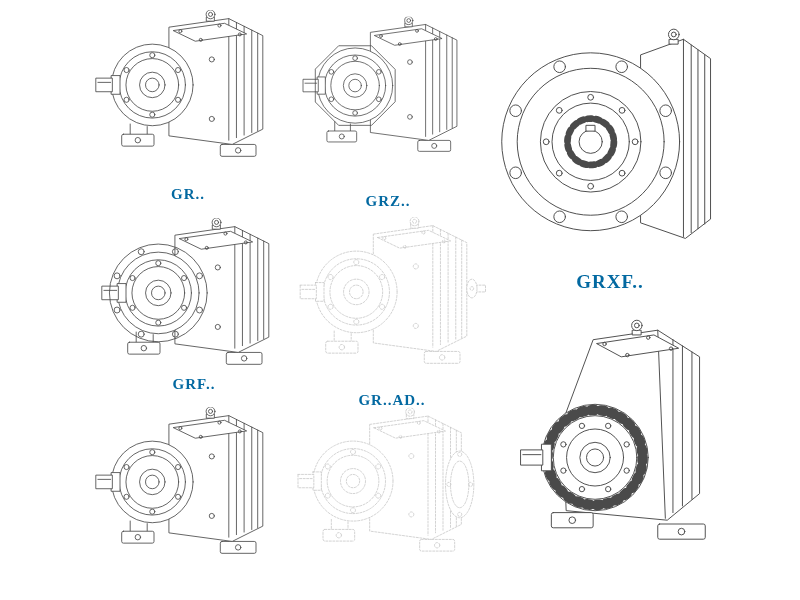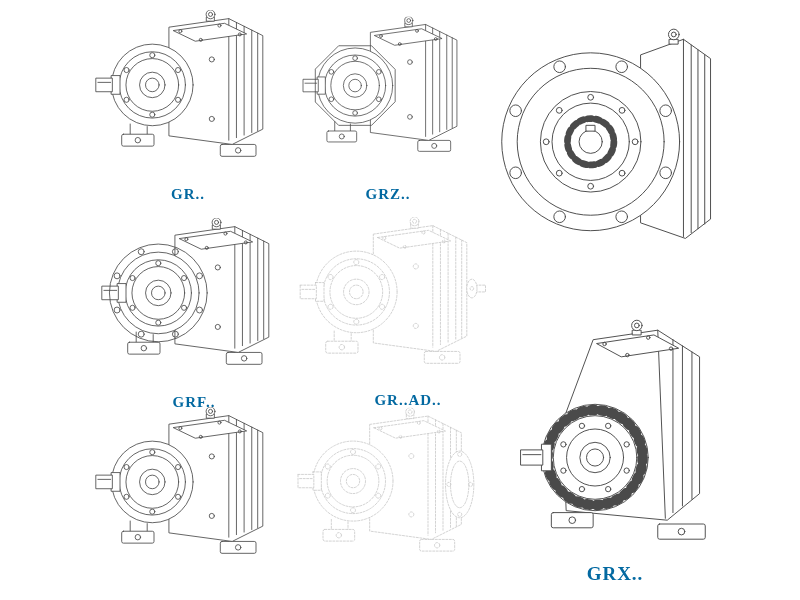--- a/index.html
+++ b/index.html
@@ -169,53 +169,54 @@
       </svg>
   </div>
   <div class="lbl" style="left:86px;top:186px;width:204px">GR..</div>
 
   <div class="fig" style="left:294px;top:0;width:188px;height:186px">
     <svg class="fig-svg" viewBox="0 0 240 195">
       <use href="#sym-unit"></use>
       <polygon points="128.8,67 99,37.2 57,37.2 27.2,67 27.2,109 57,138.8 99,138.8 128.8,109" fill="none"></polygon>
     </svg>
   </div>
-  <div class="lbl" style="left:294px;top:186px;width:188px">GRZ..</div>
+  <div class="lbl" style="left:294px;top:193px;width:188px">GRZ..</div>
 
   <div class="fig" style="left:494px;top:4px;width:232px;height:262px">
     <svg class="fig-svg" viewBox="0 0 240 270">
         <use href="#sym-grxf"></use>
       </svg>
   </div>
+  <div class="lbl big" style="left:494px;top:272px;width:232px">GRXF..</div>
 
   <div class="fig" style="left:92px;top:210px;width:204px;height:182px">
     <svg class="fig-svg" viewBox="0 0 240 195">
       <use href="#sym-unit"></use>
       <circle cx="78" cy="88" r="57.5" fill="none"></circle>
       <circle cx="126.5" cy="67.9" r="3.5" fill="none"></circle>
       <circle cx="98.1" cy="39.5" r="3.5" fill="none"></circle>
       <circle cx="57.9" cy="39.5" r="3.5" fill="none"></circle>
       <circle cx="29.5" cy="67.9" r="3.5" fill="none"></circle>
       <circle cx="29.5" cy="108.1" r="3.5" fill="none"></circle>
       <circle cx="57.9" cy="136.5" r="3.5" fill="none"></circle>
       <circle cx="98.1" cy="136.5" r="3.5" fill="none"></circle>
       <circle cx="126.5" cy="108.1" r="3.5" fill="none"></circle>
     </svg>
   </div>
-  <div class="lbl" style="left:92px;top:394px;width:204px">GRF..</div>
+  <div class="lbl" style="left:92px;top:376px;width:204px">GRF..</div>
 
   <div class="fig" style="left:290px;top:208px;width:204px;height:184px">
     <svg class="fig-svg light" viewBox="0 0 240 195">
       <use href="#sym-unit"></use>
       <rect x="214" y="80" width="16" height="8"></rect>
       <ellipse cx="214" cy="84" rx="6" ry="11"></ellipse>
       <circle cx="214" cy="84" r="2.2" fill="none"></circle>
     </svg>
   </div>
-  <div class="lbl" style="left:306px;top:392px;width:204px">GR..AD..</div>
+  <div class="lbl" style="left:290px;top:392px;width:204px">GR..AD..</div>
 
   <div class="fig" style="left:86px;top:400px;width:204px;height:180px">
     <svg class="fig-svg" viewBox="0 0 240 195">
         <use href="#sym-unit"></use>
       </svg>
   </div>
 
   <div class="fig" style="left:288px;top:400px;width:200px;height:178px">
     <svg class="fig-svg light" viewBox="0 0 240 195">
       <use href="#sym-unit"></use>
@@ -226,15 +227,14 @@
       <circle cx="193" cy="92" r="2.5" fill="none"></circle>
       <circle cx="219" cy="92" r="2.5" fill="none"></circle>
     </svg>
   </div>
 
   <div class="fig" style="left:496px;top:296px;width:238px;height:266px">
     <svg class="fig-svg" viewBox="0 0 250 280">
         <use href="#sym-grx"></use>
       </svg>
   </div>
-  <div class="lbl big" style="left:496px;top:564px;width:238px">GRX..</div>
 
 </div>
 
 </body></html>

